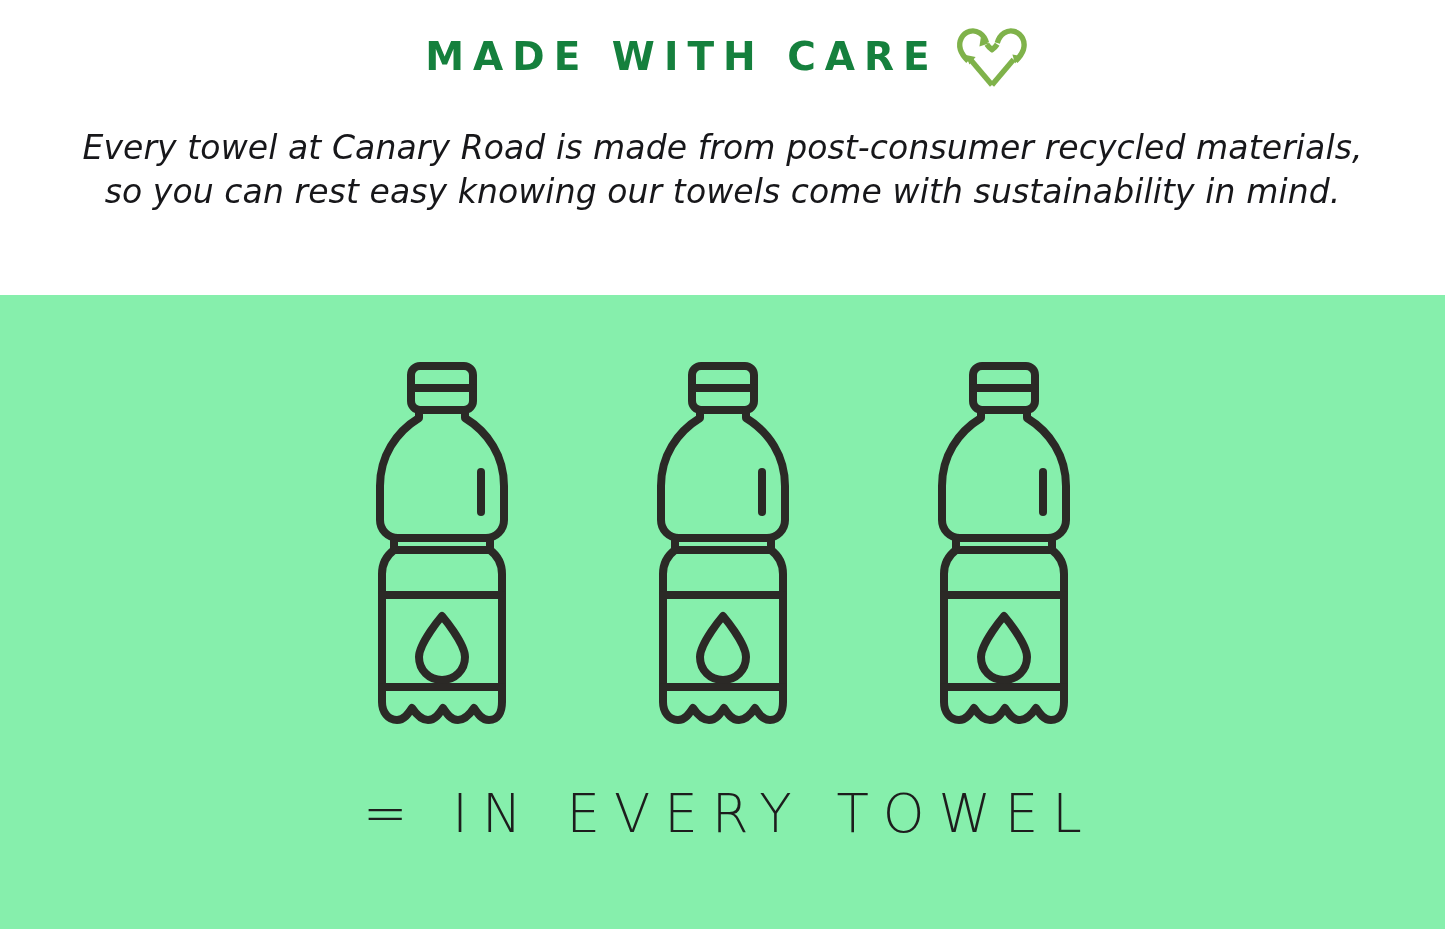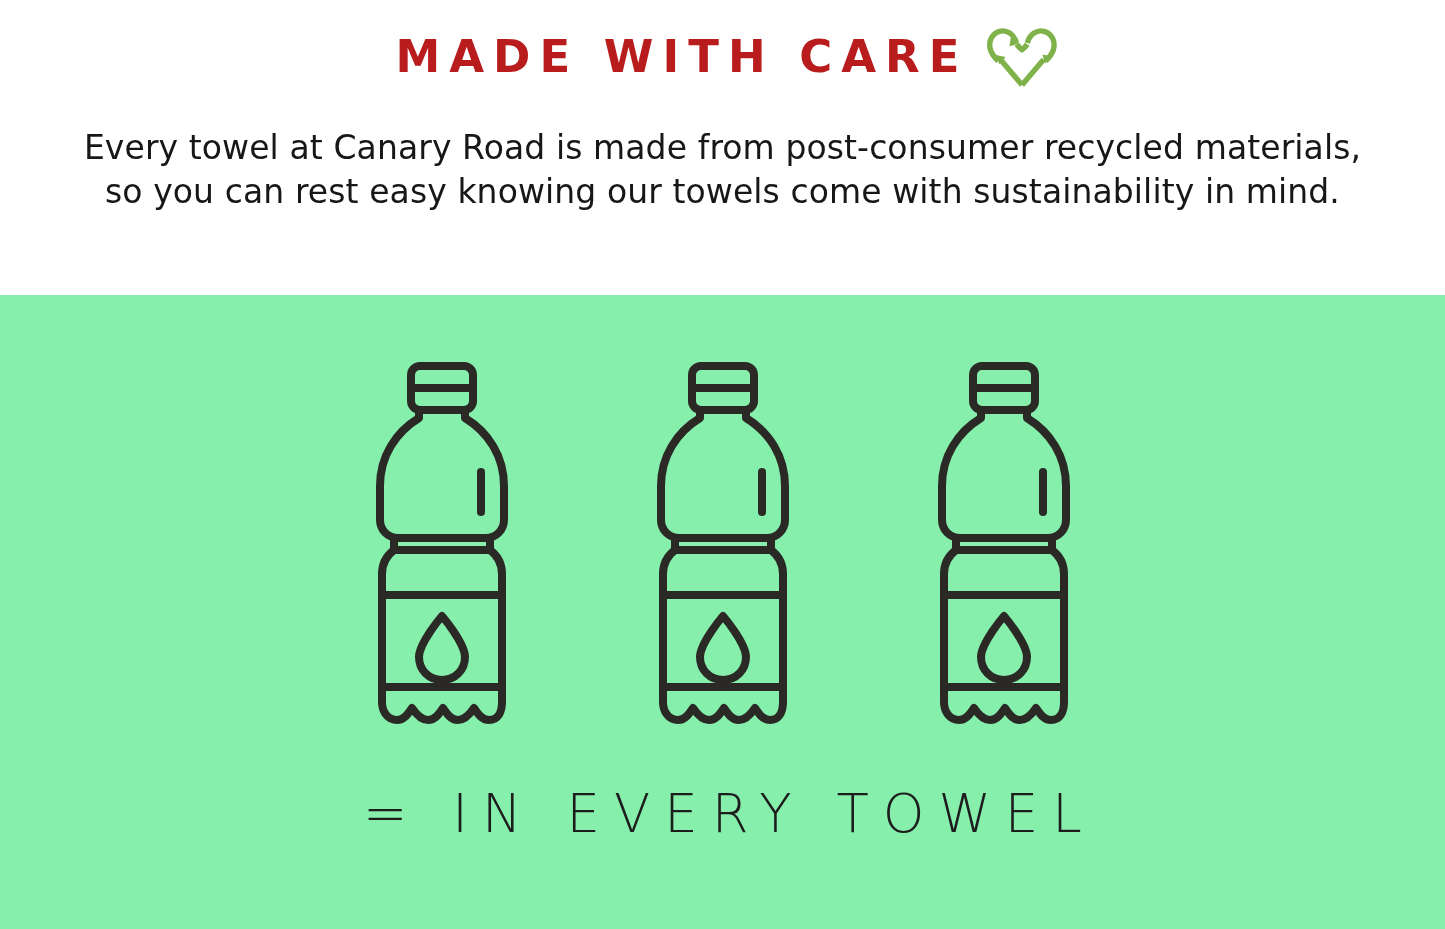--- a/index.html
+++ b/index.html
@@ -35,24 +35,24 @@
     top: 22px;
     width: 1445px;
     display: flex;
     align-items: center;
     justify-content: center;
     gap: 16px;
   }
 
   .headline-text {
     font-family: "DejaVu Sans", "Liberation Sans", sans-serif;
-    font-size: 45px;
+    font-size: 39px;
     font-weight: 700;
     letter-spacing: 9px;
-    color: #b91c1c;
+    color: #15803d;
     line-height: 1.05;
     white-space: nowrap;
     text-indent: 9px;
   }
 
   .recycle-heart-icon {
     display: block;
     width: 74px;
     height: 66px;
     margin-top: 4px;
@@ -64,20 +64,21 @@
     transform: translateX(-50%);
     top: 126px;
     width: 1300px;
     text-align: center;
     font-family: "DejaVu Sans", "Liberation Sans", sans-serif;
     font-size: 33px;
     font-weight: 400;
     line-height: 44px;
     color: #17171a;
     letter-spacing: 0.1px;
+    font-style: italic;
   }
 
   
   .impact-section {
     position: absolute;
     left: 0;
     top: 295px;
     width: 1445px;
     height: 634px;
     background: #86efac;

